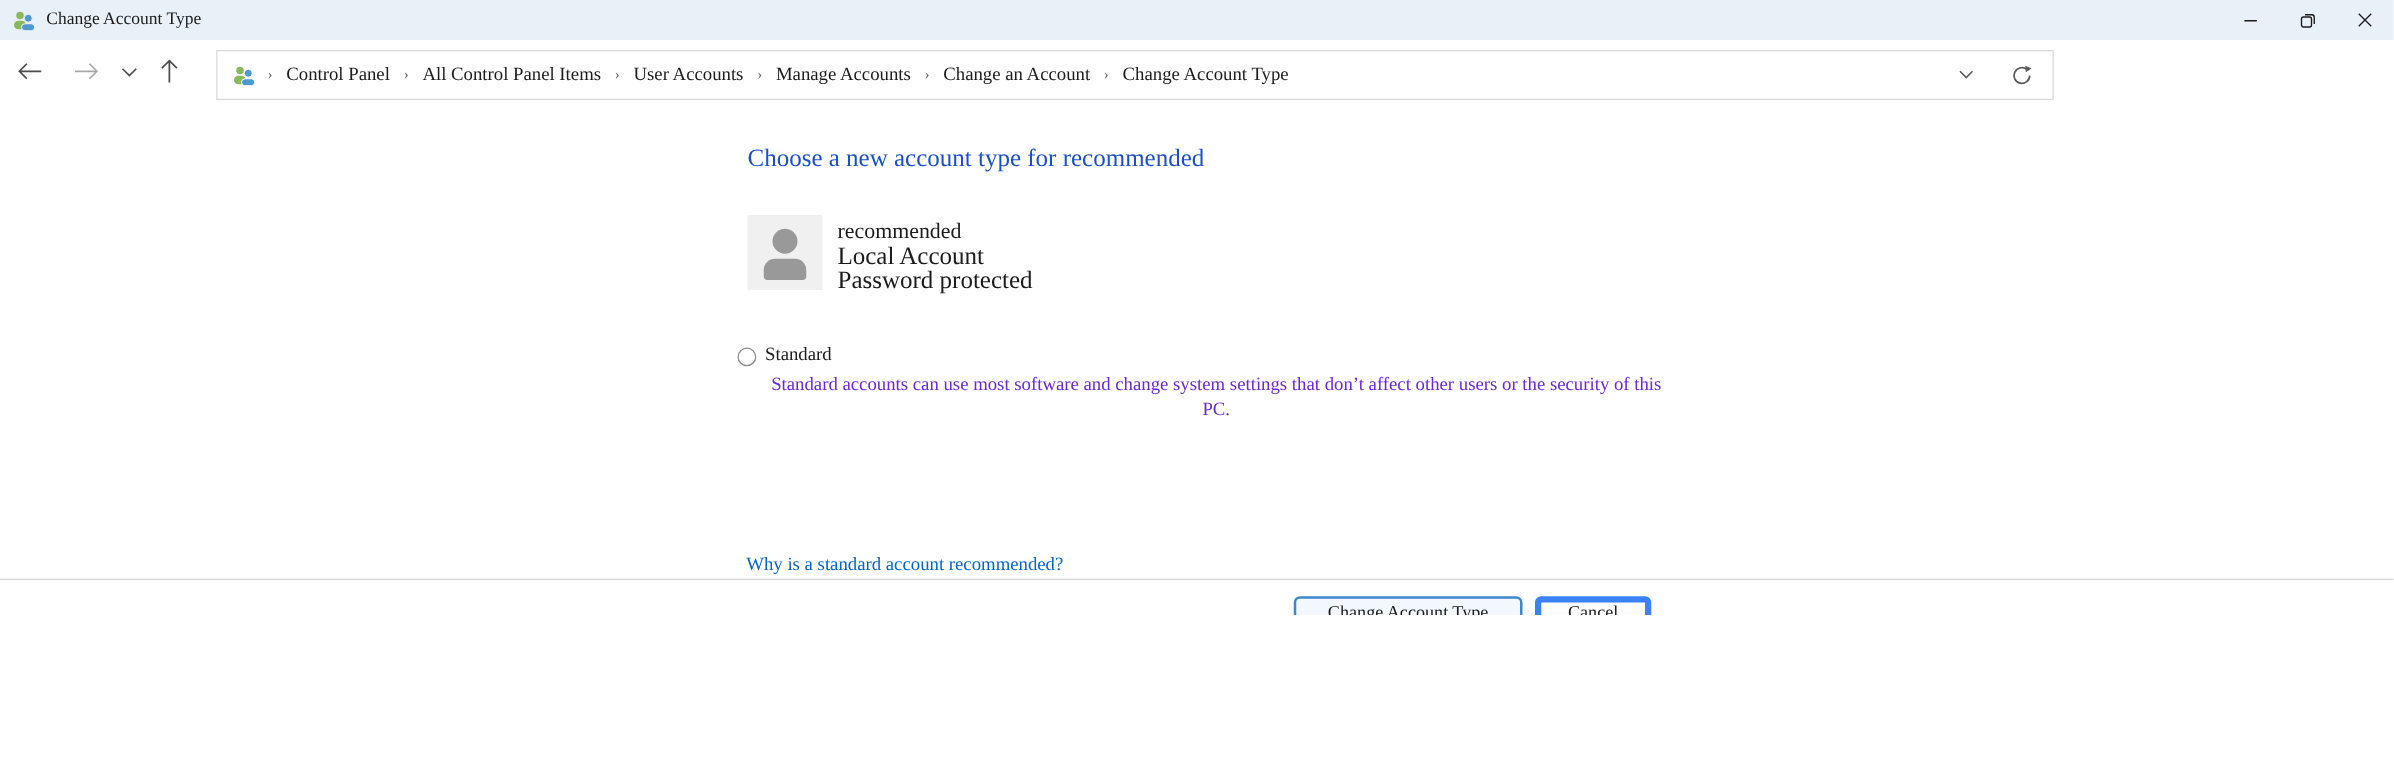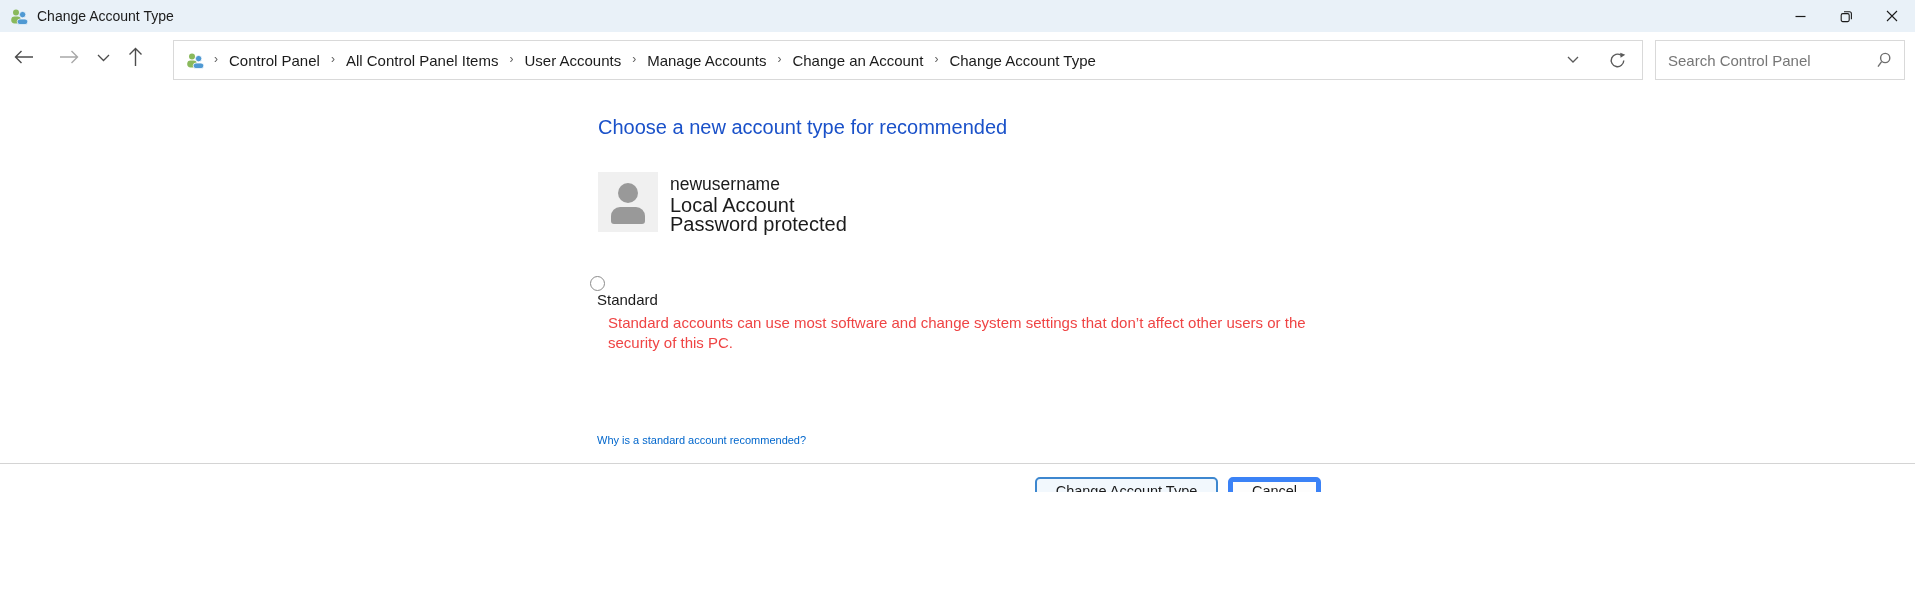--- a/index.html
+++ b/index.html
@@ -1,18 +1,18 @@
 <!DOCTYPE html>
 <html style="--titlebar-bg: #e9f1f8; --heading-blue: #1a51c9; --link-blue: #0066cc; --radio-accent: #0067c0; --primary-border: #3d87cf;"><head>
 <meta charset="utf-8">
 <style>
   html,body { margin:0; padding:0; background:#fff; }
   .window {
     position:relative; width:1915px; height:492px; background:#fff;
-    font-family:Liberation Sans, sans-serif; color:#1b1b1b; overflow:hidden;
+    font-family:Liberation Serif, serif; color:#1b1b1b; overflow:hidden;
   }
 
   
   .titlebar {
     position:absolute; top:0; left:0; right:0; height:32px;
     background:var(--titlebar-bg,#e9f1f8); display:flex; align-items:center;
   }
   .titlebar-icon { margin-left:10px; width:19px; height:17px; flex:0 0 auto; }
   .titlebar-title { margin-left:8px; font-size:14px; color:#1b1b1b; }
   .window-controls { margin-left:auto; display:flex; height:100%; }
@@ -57,30 +57,30 @@
   .avatar { width:60px; height:60px; background:#f0f0f0; position:relative; flex:0 0 auto; }
   .avatar-head { position:absolute; left:20px; top:11px; width:20px; height:20px; border-radius:50%; background:#999; }
   .avatar-body { position:absolute; left:13px; top:35px; width:34px; height:17px; border-radius:9px 9px 3px 3px; background:#999; }
   .user-text { margin-left:12px; padding-top:1px; }
   .user-name { font-size:17.5px; line-height:22px; }
   .user-line { font-size:20px; line-height:18px; margin-top:1px; }
 
   .option { position:absolute; left:590px; }
   .option-0 { top:276px; }
   .option-1 { top:346px; }
-  .option-row { display:flex; align-items:flex-start; cursor:default;flex-direction:column; }
+  .option-row { display:flex; align-items:flex-end; cursor:default; }
   .radio {
     width:15px; height:15px; border-radius:50%; border:1px solid #8b8b8b;
     background:#fff; box-sizing:border-box; flex:0 0 auto;
   }
   .radio.selected { border:4.5px solid var(--radio-accent,#0067c0); }
   .option-label { margin-left:7px; font-size:15px; }
-  .option-desc { margin-left:18px; margin-top:5px; width:730px; font-size:15px; line-height:20px; color:#ef4444; }
-
-  .why-link { position:absolute; left:597px; top:434px; font-size:11px; color:var(--link-blue,#0066cc); cursor:pointer; text-decoration:none; }
+  .option-desc { margin-left:18px; margin-top:5px; width:730px; font-size:15px; line-height:20px; color:#6d28d9;text-align:center; }
+
+  .why-link { position:absolute; left:597px; top:444px; font-size:15px; color:var(--link-blue,#0066cc); cursor:pointer; text-decoration:none; }
 
   .separator { position:absolute; left:0; right:0; top:463px; border-top:1.5px solid #d4d4d4; }
 
   .footer-btn {
     position:absolute; top:477px; height:27px; box-sizing:border-box; border-radius:5px;
     font-size:14.5px; font-family:inherit; color:#1b1b1b;
     display:flex; align-items:center; justify-content:center; cursor:default;
   }
   .btn-primary { left:1035px; width:183px; background:#f2f8fd; border:2px solid var(--primary-border,#3d87cf); }
   .btn-cancel  { left:1228px; width:93px;  background:#fdfdfd; border:5px solid #3b82f6; }
@@ -169,38 +169,31 @@
         </button>
         <button class="addr-btn">
           <svg width="17" height="17" viewBox="0 0 16 16">
             <path d="M13.9 8 A5.9 5.9 0 1 1 11.4 3.1" fill="none" stroke="#5a5a5a" stroke-width="1.3"></path>
             <polygon points="10.6,0.6 15.3,2.6 10.9,5.4" fill="#5a5a5a"></polygon>
           </svg>
         </button>
       </div>
     </div>
 
-    <div class="searchbox">
-      <input type="text" placeholder="Search Control Panel" style="">
-      <svg class="search-ic" width="16" height="16" viewBox="0 0 16 16">
-        <circle cx="9.2" cy="6" r="4.6" fill="none" stroke="#6e6e6e" stroke-width="1.4"></circle>
-        <line x1="5.6" y1="9.7" x2="2" y2="14.6" stroke="#6e6e6e" stroke-width="1.4"></line>
-      </svg>
-    </div>
   </div>
 
   <div class="heading">Choose a new account type for recommended</div>
 
   <div class="user-tile">
     <div class="avatar">
       <div class="avatar-head"></div>
       <div class="avatar-body"></div>
     </div>
     <div class="user-text">
-      <div class="user-name">newusername</div>
+      <div class="user-name">recommended</div>
       <div class="user-line">Local Account</div>
       <div class="user-line">Password protected</div>
     </div>
   </div>
 
   <div class="option option-0">
     <div class="option-row">
       <span class="radio"></span>
       <span class="option-label">Standard</span>
     </div>

